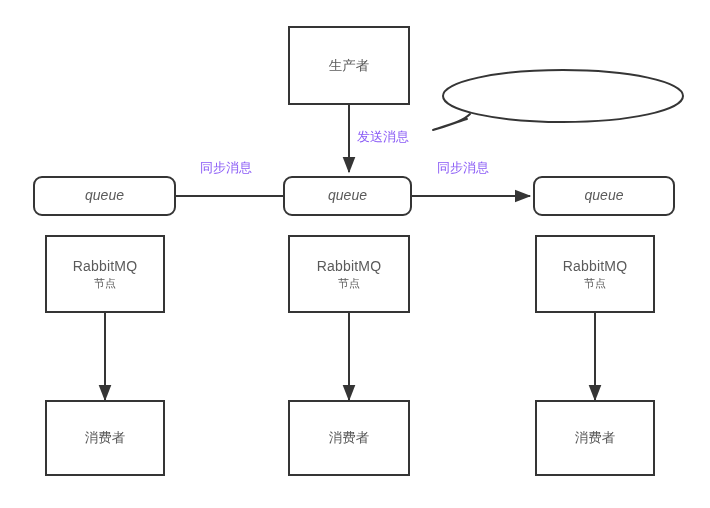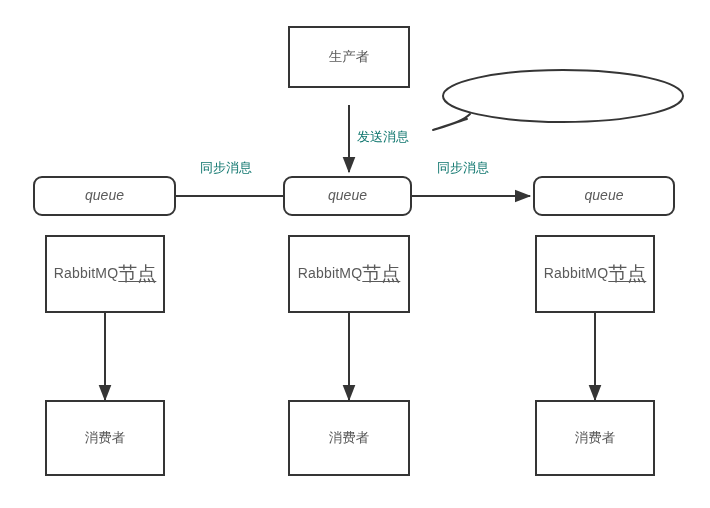--- a/index.html
+++ b/index.html
@@ -44,34 +44,33 @@
     border-radius: 9px;
     font-style: italic;
   }
   .label-cn {
     font-size: 13.5px;
   }
   .label-en {
     font-size: 14px;
   }
   .node-two-line {
-    flex-direction: row;
+    flex-direction: column;
     font-size: 13.5px;
   }
   .node-two-line .l1 {
     font-size: 14px;
     letter-spacing: 0.2px;
   }
   .node-two-line .l2 {
-    font-size: 19px;
-    text-decoration: underline;
+    font-size: 11px;
   }
   .edge-label {
     position: absolute;
-    color: #0f766e;
+    color: #8b5cf6;
     font-size: 13px;
     white-space: nowrap;
     z-index: 3;
   }
   .bubble-text {
     position: absolute;
     color: #5a5a5a;
     font-size: 13.5px;
     white-space: nowrap;
     z-index: 3;
@@ -98,21 +97,21 @@
     <line x1="105" y1="313" x2="105" y2="400" stroke="#353535" stroke-width="2" marker-end="url(#arrowhead)"></line>
     <line x1="349" y1="313" x2="349" y2="400" stroke="#353535" stroke-width="2" marker-end="url(#arrowhead)"></line>
     <line x1="595" y1="313" x2="595" y2="400" stroke="#353535" stroke-width="2" marker-end="url(#arrowhead)"></line>
 
     <g>
       <ellipse cx="563" cy="96" rx="120" ry="26" fill="#ffffff" stroke="#353535" stroke-width="2"></ellipse>
       <path d="M470,114 C463,121 452,124 433,130 C452,125 459,121 467,119" fill="#ffffff" stroke="#353535" stroke-width="2" stroke-linejoin="round" stroke-linecap="round"></path>
     </g>
   </svg>
 
-  <div class="node node-rect label-cn" style="left:288px; top:26px; width:122px; height:62px;">
+  <div class="node node-rect label-cn" style="left:288px; top:26px; width:122px; height:79px;">
     <span>生产者</span>
   </div>
 
 
   <div class="edge-label" style="left:357px; top:128px;">发送消息</div>
   <div class="edge-label" style="left:200px; top:159px;">同步消息</div>
   <div class="edge-label" style="left:437px; top:159px;">同步消息</div>
 
   <div class="node node-round label-en" style="left:33px; top:176px; width:143px; height:40px;">
     <span>queue</span>

